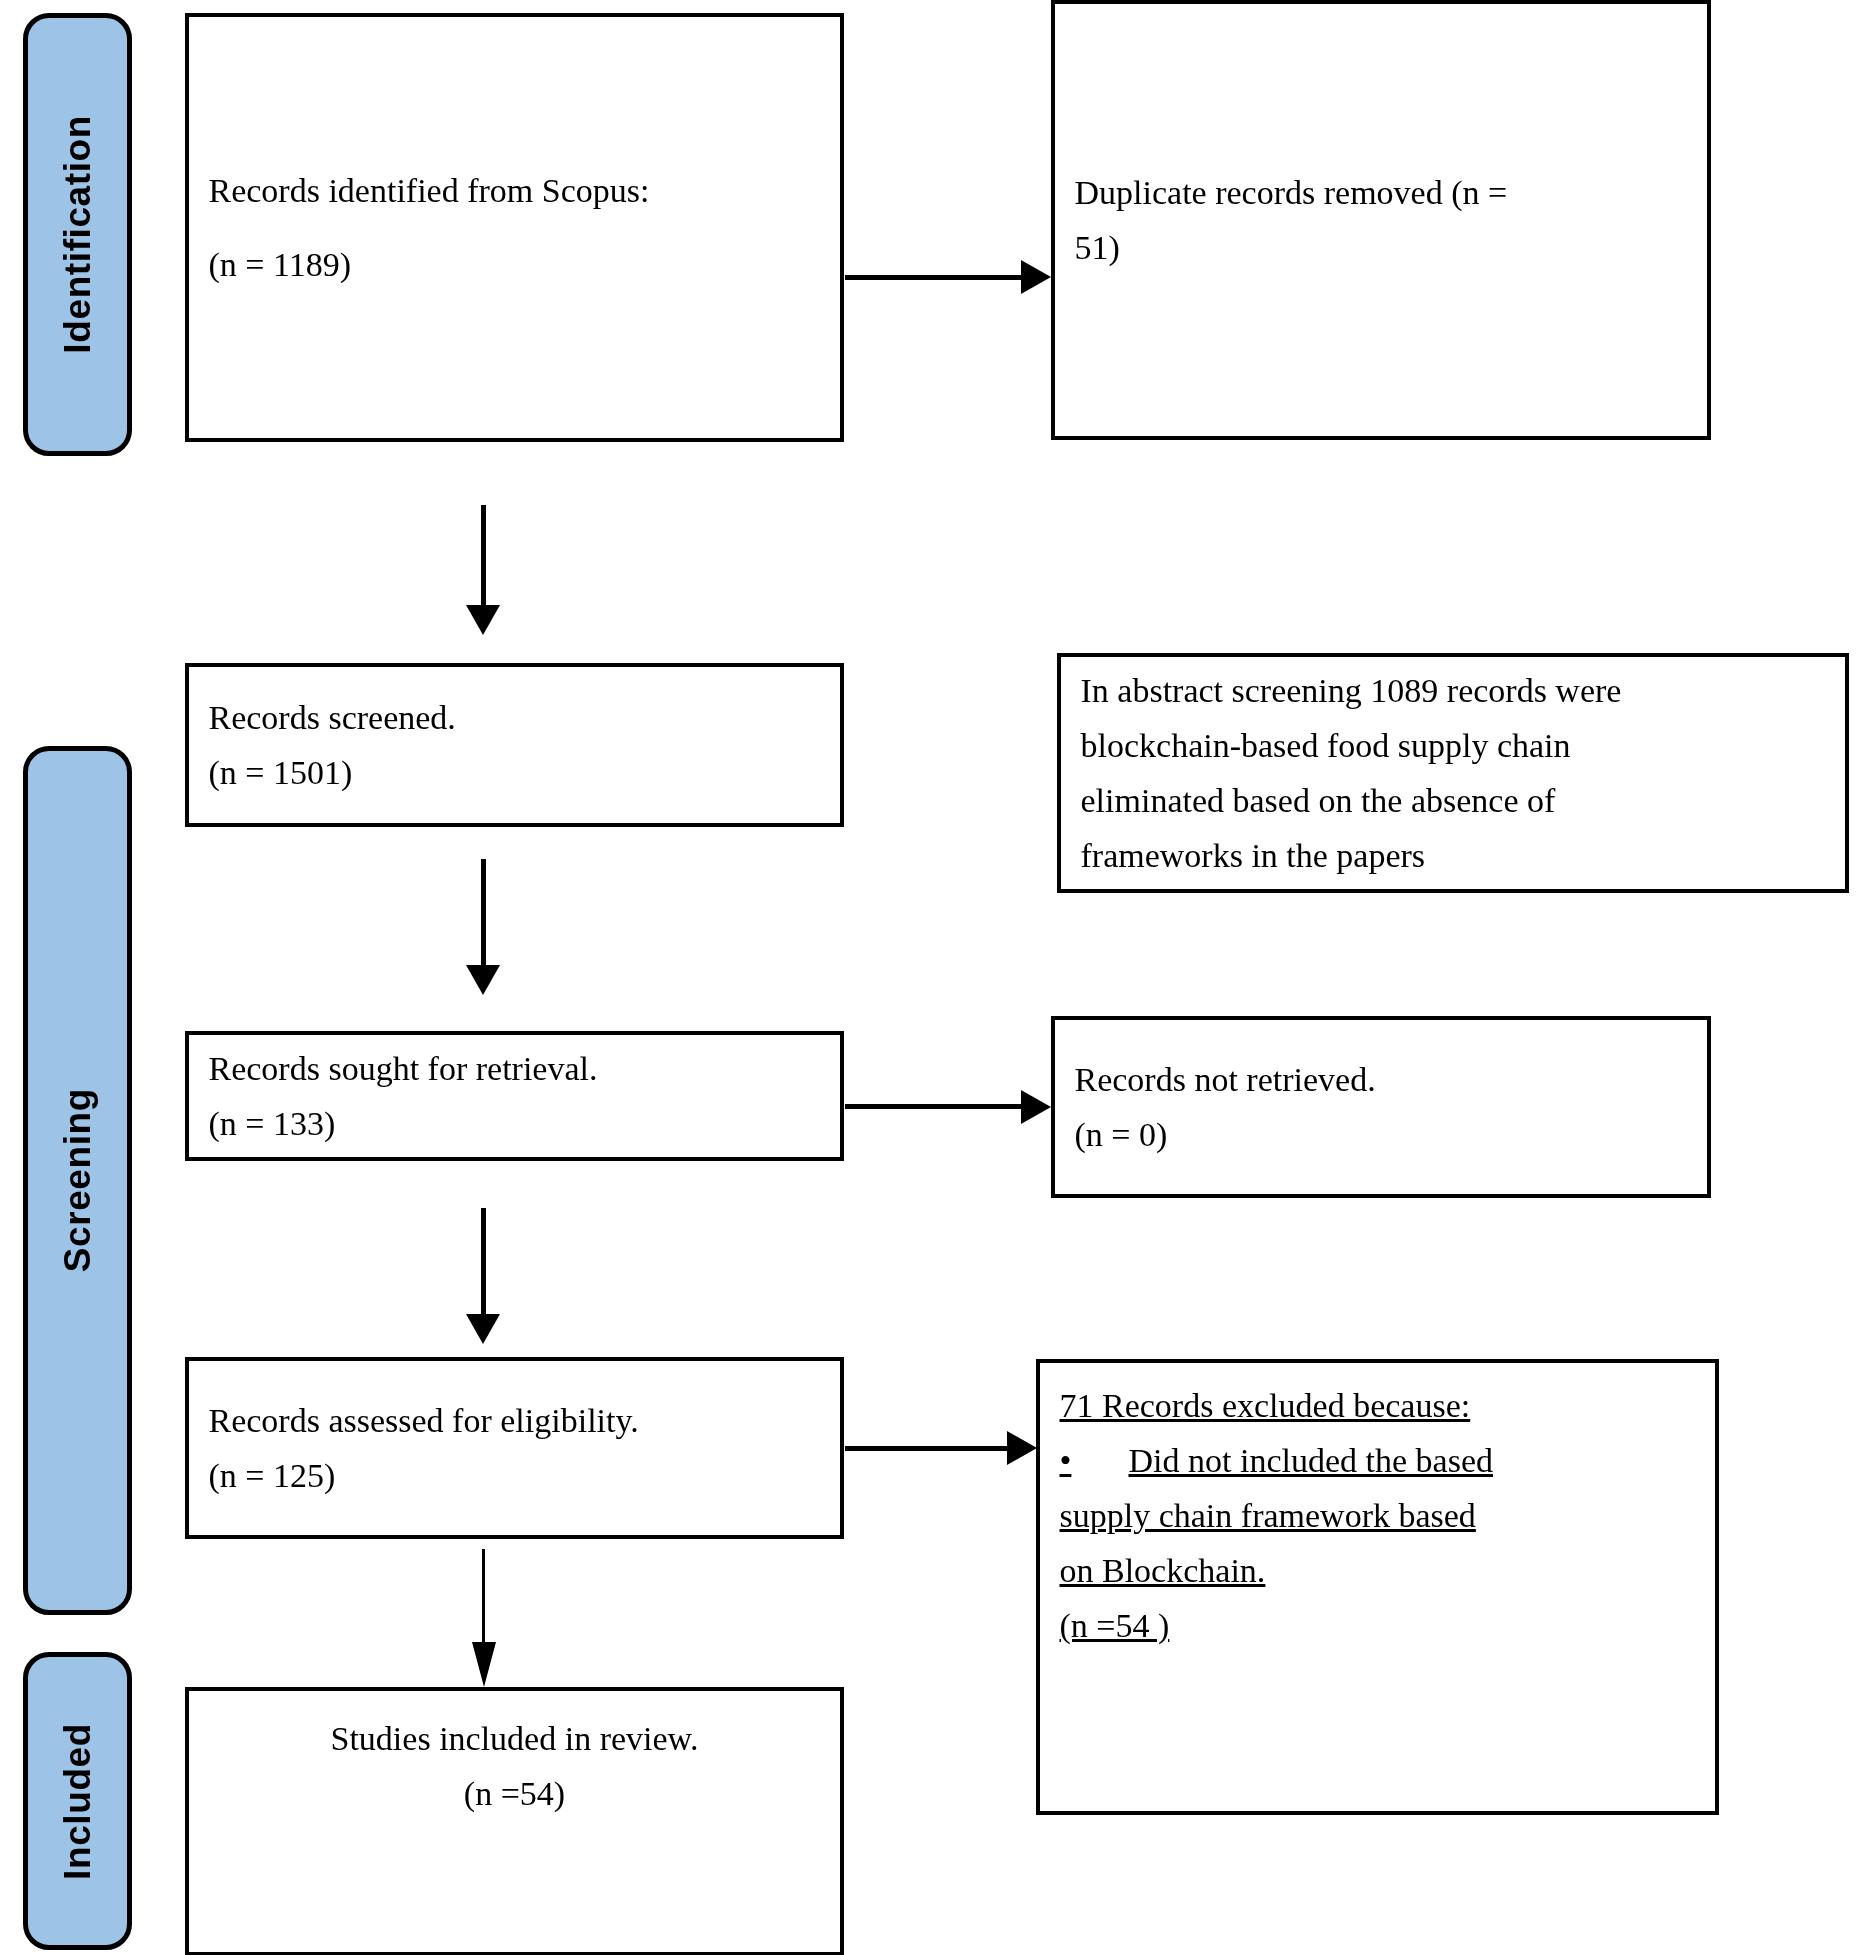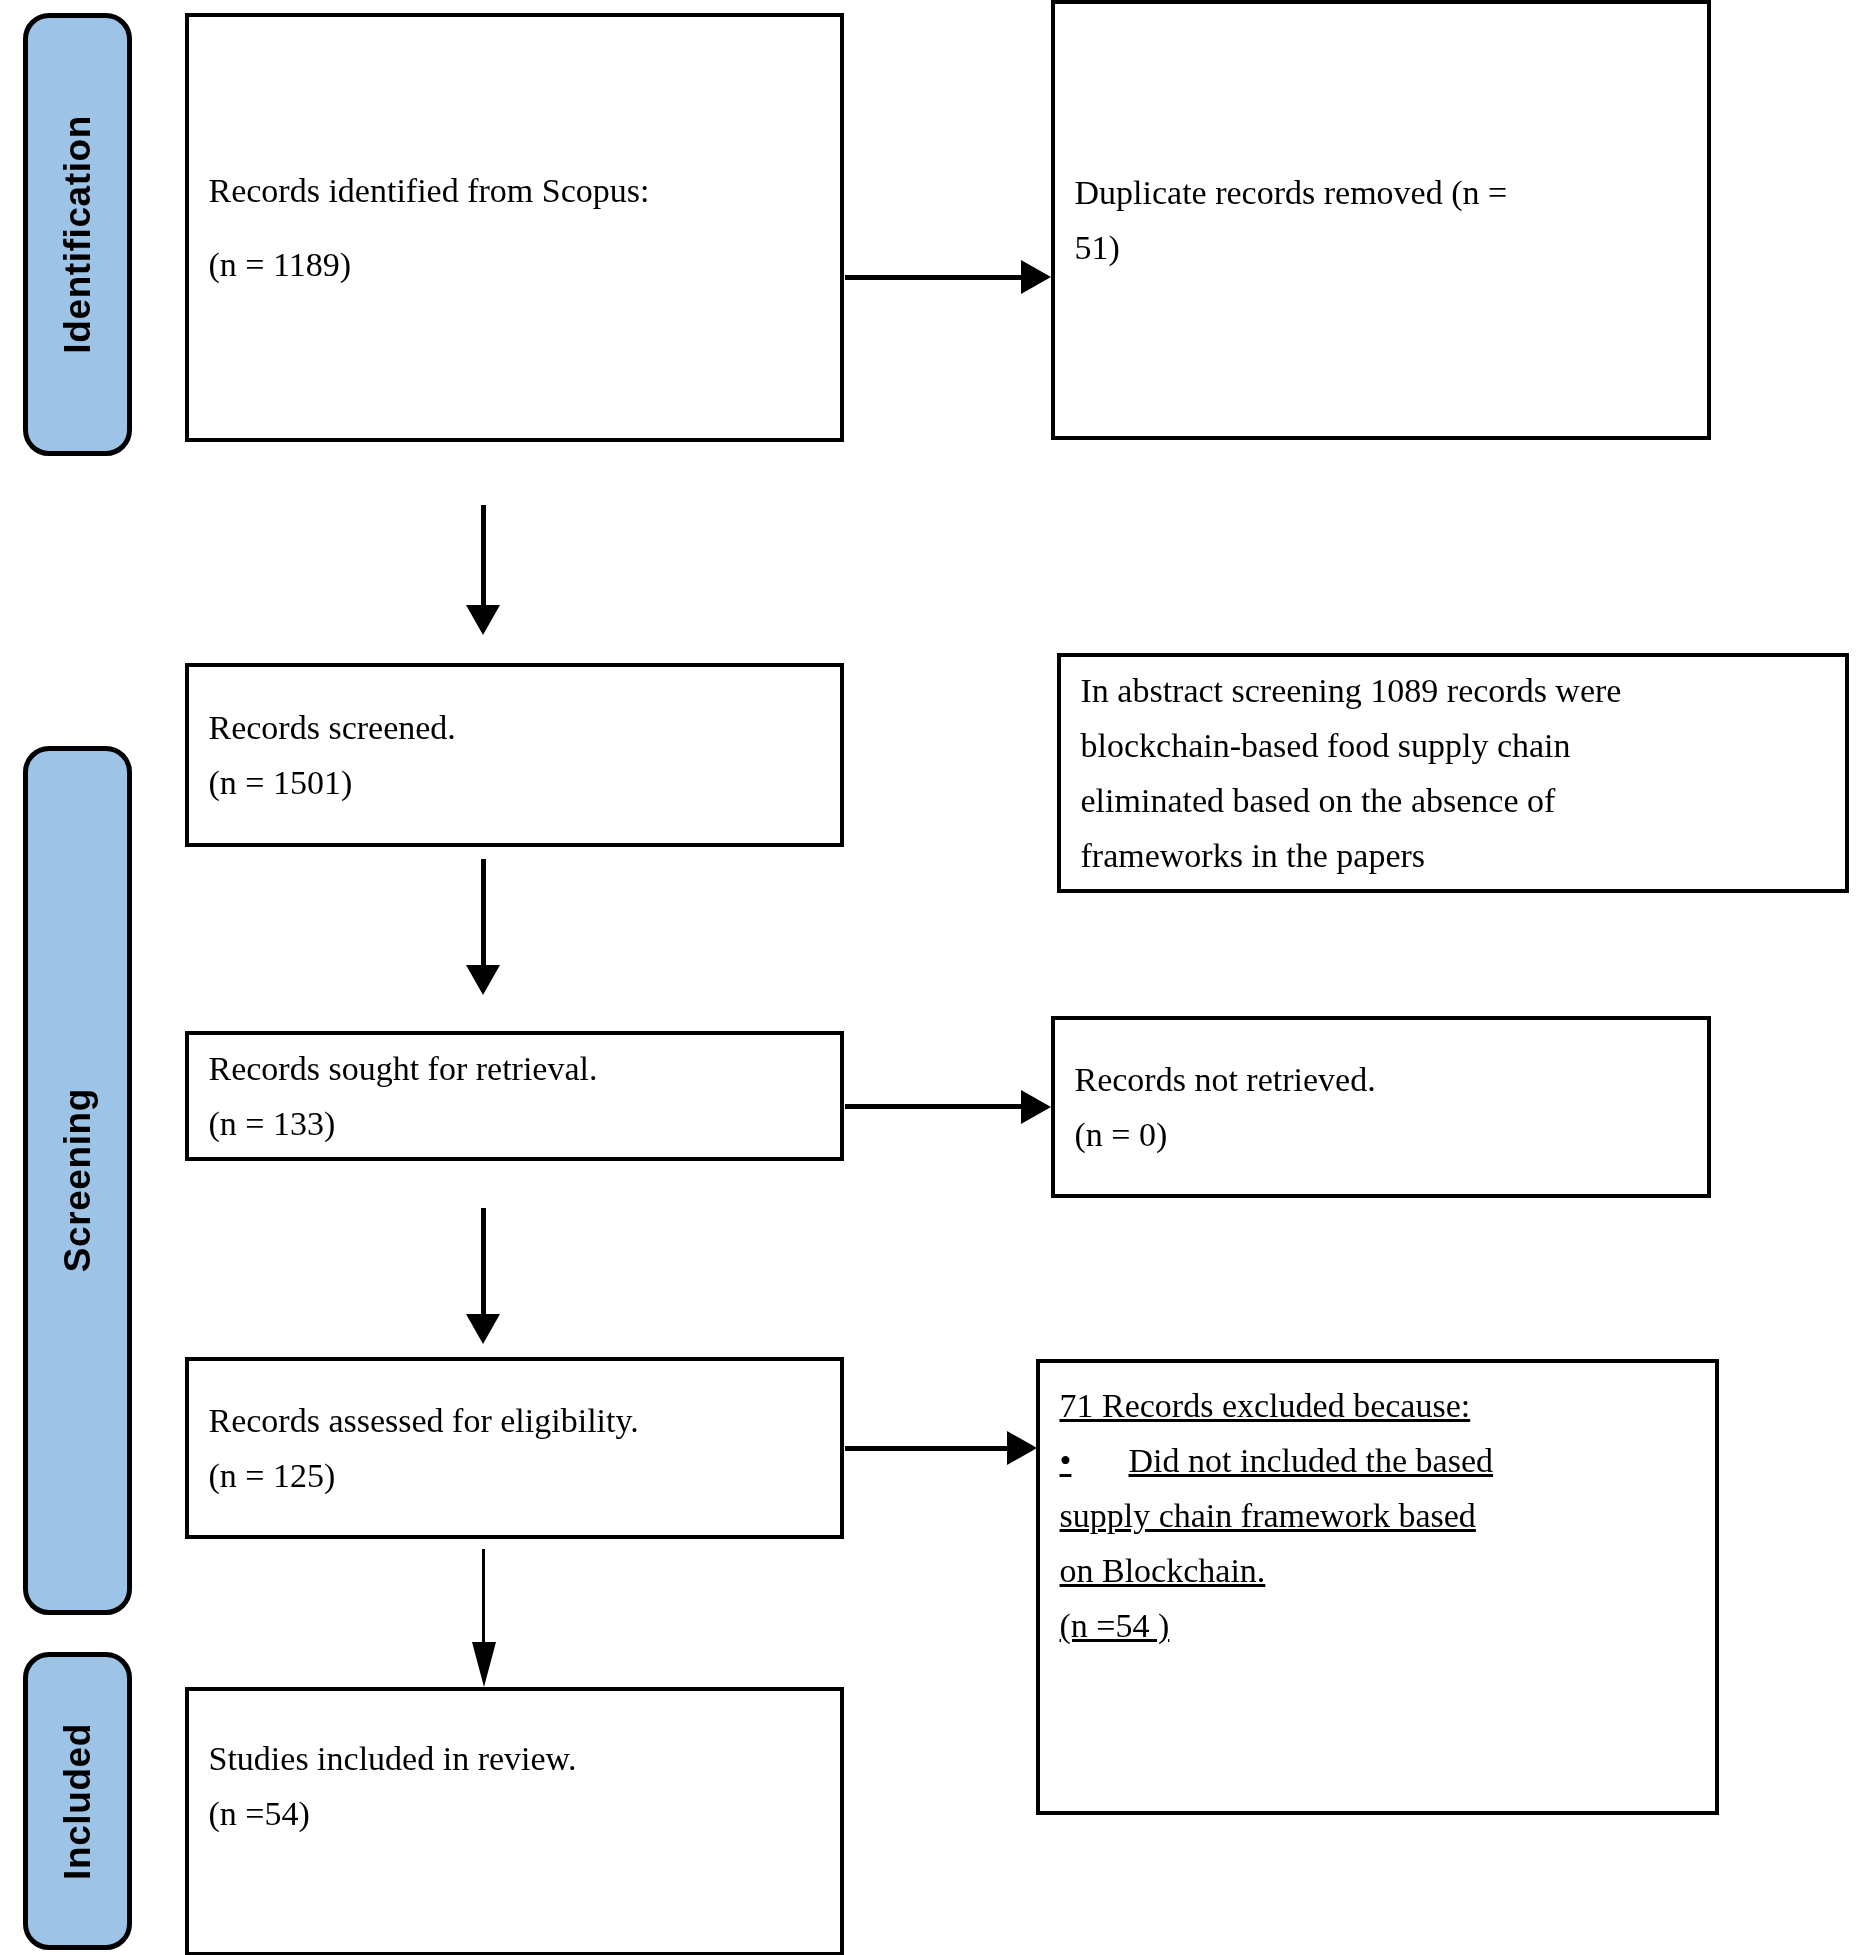--- a/index.html
+++ b/index.html
@@ -56,21 +56,21 @@
   .fbox .bullet .dot{
     width:69px;
     flex:0 0 69px;
     font-size:34px;
     line-height:1.62;
   }
   .fbox .bullet .btxt{flex:1 1 auto;text-align:justify;text-align-last:left;}
 
   
   #box-identified   {left:185px; top:13px;   width:659px; height:429px;gap:18px;}
-  #box-screened     {left:185px; top:663px; width:659px; height:184px;}
+  #box-screened     {left:185px; top:663px; width:659px; height:164px;}
   #box-sought       {left:185px; top:1031px; width:659px; height:130px;}
   #box-assessed     {left:185px; top:1357px; width:659px; height:182px;}
   #box-included     {left:185px; top:1687px; width:659px; height:269px;}
 
   
   #box-duplicates   {left:1051px; top:0;   width:660px; height:440px;}
   #box-abstract     {left:1057px; top:653px; width:792px; height:240px;}
   #box-notretrieved {left:1051px; top:1016px; width:660px; height:182px;}
   #box-excluded     {left:1036px; top:1359px; width:683px; height:456px;text-decoration:underline;}
 
@@ -176,21 +176,21 @@
     <div class="line">71 Records excluded because:</div>
     <div class="line bullet">
       <span class="dot">•</span>
       <span class="btxt">Did not included the based</span>
     </div>
     <div class="line just">supply chain framework based</div>
     <div class="line">on Blockchain.</div>
     <div class="line">(n =54 )</div>
   </div>
 
-  <div class="fbox top-align" id="box-included" style="padding-top:40px;">
+  <div class="fbox top-align" id="box-included" style="padding-top:20px;text-align:center;">
     <div class="line">Studies included in review.</div>
     <div class="line">(n =54)</div>
   </div>
 
   <div class="hline" id="a1-line"></div>
   <div class="arrow-r" id="a1-head"></div>
 
   <div class="vline" id="a2-line"></div>
   <div class="arrow-d" id="a2-head"></div>
 

